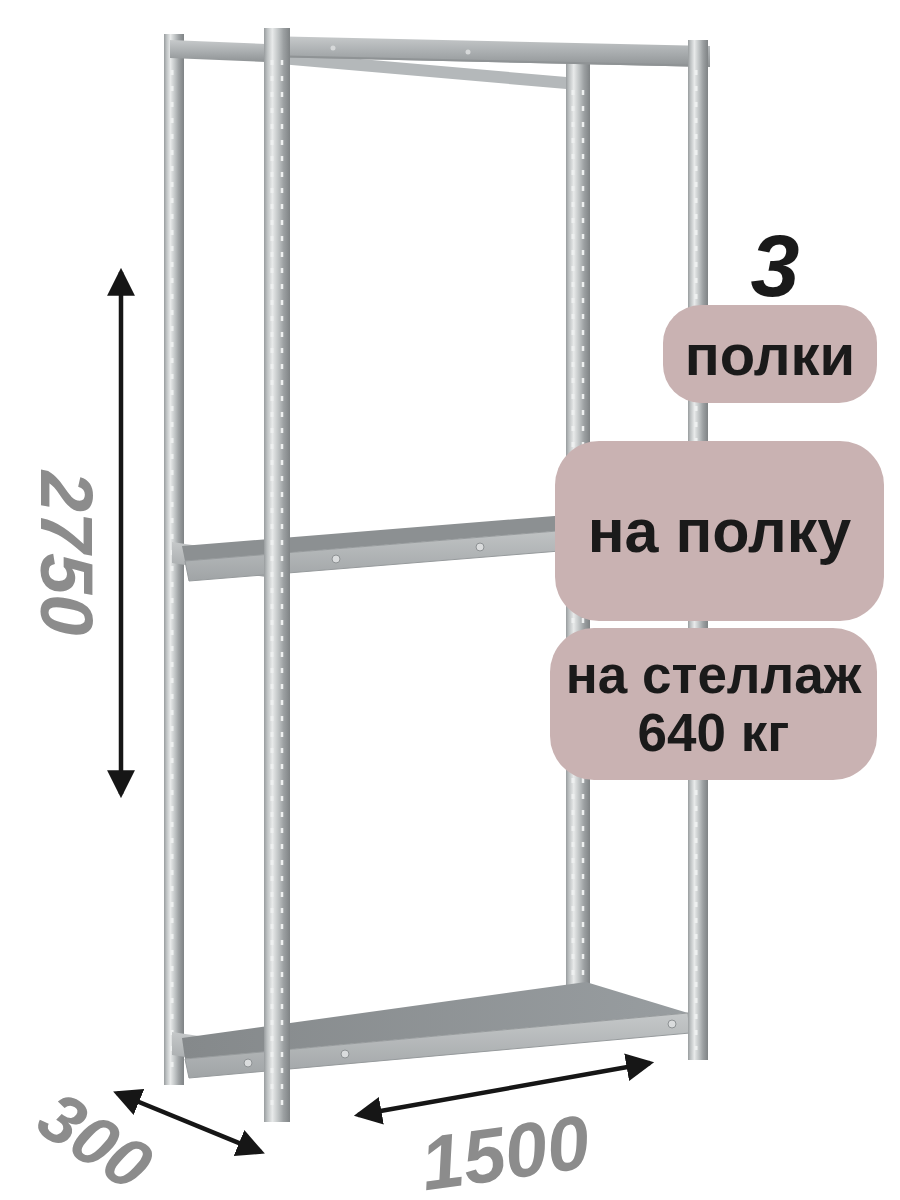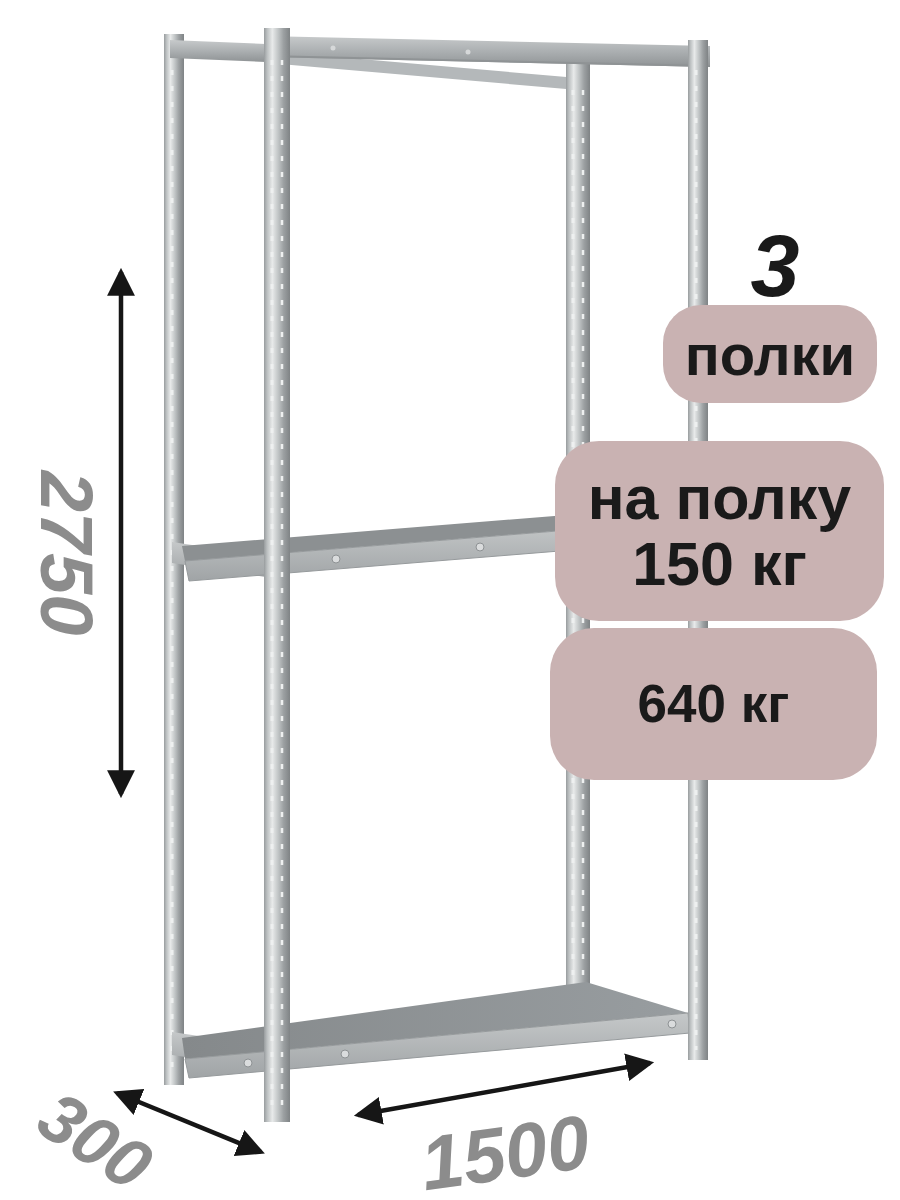--- a/index.html
+++ b/index.html
@@ -133,20 +133,20 @@
   <div class="dim-label dim-width">1500</div>
 
   <div class="count-number">3</div>
 
   <div class="badge badge-count">
     <span>полки</span>
   </div>
 
   <div class="badge badge-per-shelf">
     <span>на полку</span>
-    <span>150 кг</span>
   </div>
 
   <div class="badge badge-per-rack">
+    <span>на стеллаж</span>
     <span>640 кг</span>
   </div>
 
 </div>
 
 </body></html>

